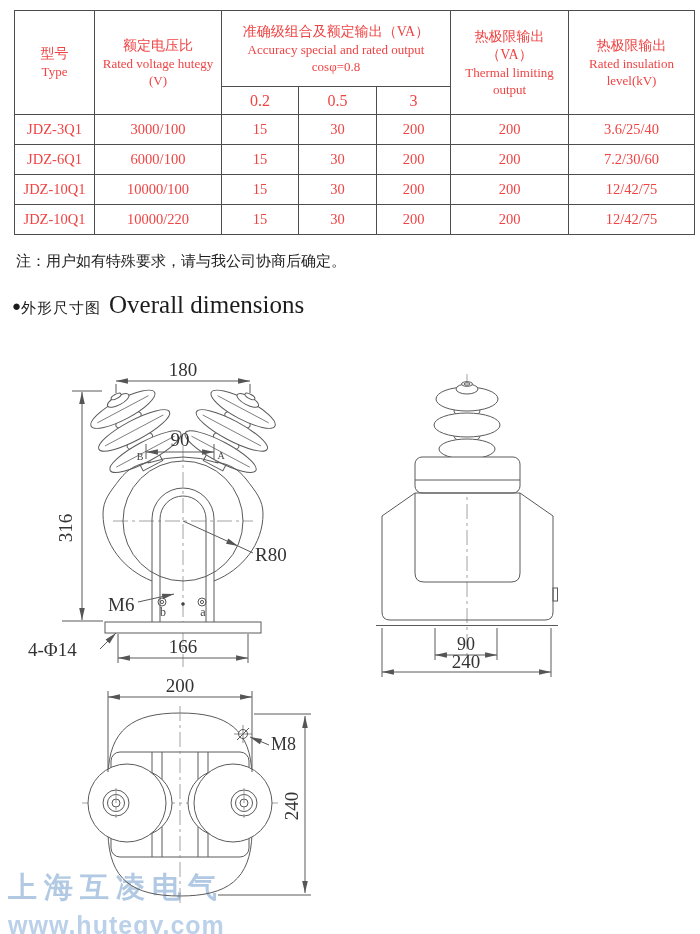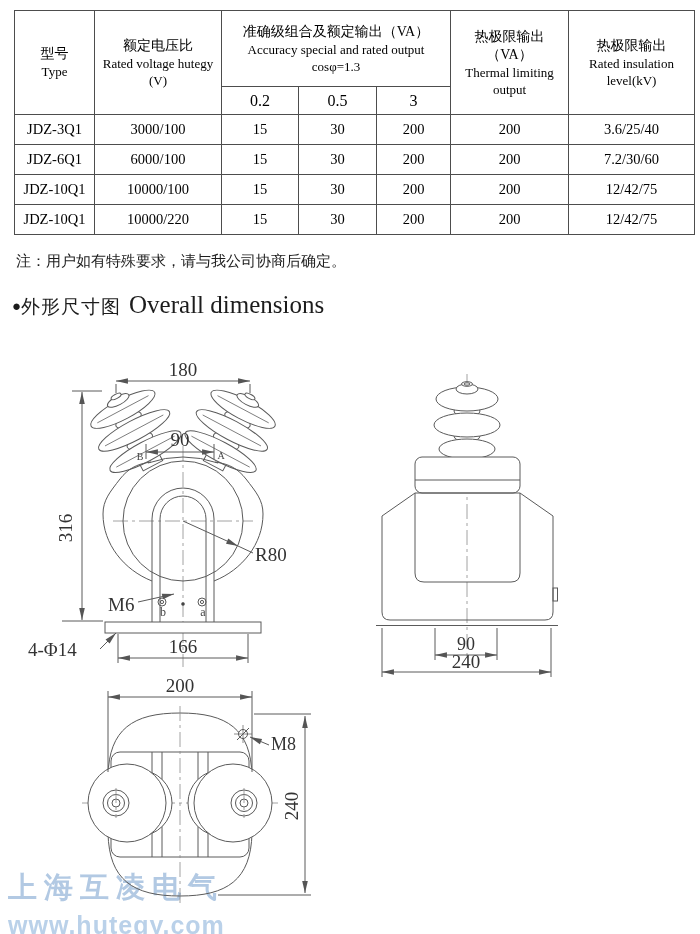--- a/index.html
+++ b/index.html
@@ -8,33 +8,33 @@
     background:#ffffff;color:#1c1c1c;
     font-family:"Liberation Serif","DejaVu Serif",serif;
   }
   
   table.spec{
     border-collapse:collapse;table-layout:fixed;
     width:680px;margin:10px 0 0 14px;
   }
   table.spec th,table.spec td{
     border:1px solid #4d4d4d;text-align:center;vertical-align:middle;
-    font-weight:normal;padding:0 2px;color:#000000;
+    font-weight:normal;padding:0 2px;color:#ef4444;
   }
   .hcn{font-size:14px;line-height:18px;display:block;}
   .hen{font-size:13px;line-height:17px;display:block;}
   td.val{font-size:14.5px;}
   tr.hdr1{height:76px;} tr.hdr2{height:28px;} tr.dat{height:30px;}
   
   .notes{margin:13px 0 0 16px;}
   .note-cn{font-size:15px;line-height:27px;}
   .note-en{font-size:15.5px;line-height:26px;}
   .sec-head{margin:16px 0 0 12px;font-size:19px;}
   .sec-head .bullet{font-size:15px;vertical-align:2px;}
-  .sec-head .cn{font-size:19px;letter-spacing:1px;}
+  .sec-head .cn{font-size:15px;letter-spacing:1px;}
   .sec-head .en{font-size:25px;margin-left:8px;}
   
   #draw{position:absolute;left:0;top:333px;z-index:2;}
   svg{font-family:"Liberation Serif","DejaVu Serif",serif;}
   .ln,.wh,.thin{stroke:#5a5a5a;stroke-width:1;fill:none;}
   .wh{fill:#ffffff;}
   .thin{stroke-width:.7;}
   .cl{stroke:#8a8a8a;stroke-width:.8;fill:none;stroke-dasharray:15 4 3 4;}
   .dt{fill:#333;font-size:19px;}
   .dt2{fill:#333;font-size:18px;}
@@ -65,21 +65,21 @@
       <span class="hen">Type</span>
     </th>
     <th rowspan="2">
       <span class="hcn">额定电压比</span>
       <span class="hen">Rated voltage hutegy</span>
       <span class="hen">(V)</span>
     </th>
     <th colspan="3">
       <span class="hcn">准确级组合及额定输出（VA）</span>
       <span class="hen">Accuracy special and rated output</span>
-      <span class="hen">cosφ=1.3</span>
+      <span class="hen">cosφ=0.8</span>
     </th>
     <th rowspan="2">
       <span class="hcn">热极限输出（VA）</span>
       <span class="hen">Thermal limiting</span>
       <span class="hen">output</span>
     </th>
     <th rowspan="2">
       <span class="hcn">热极限输出</span>
       <span class="hen">Rated insulation</span>
       <span class="hen">level(kV)</span>

